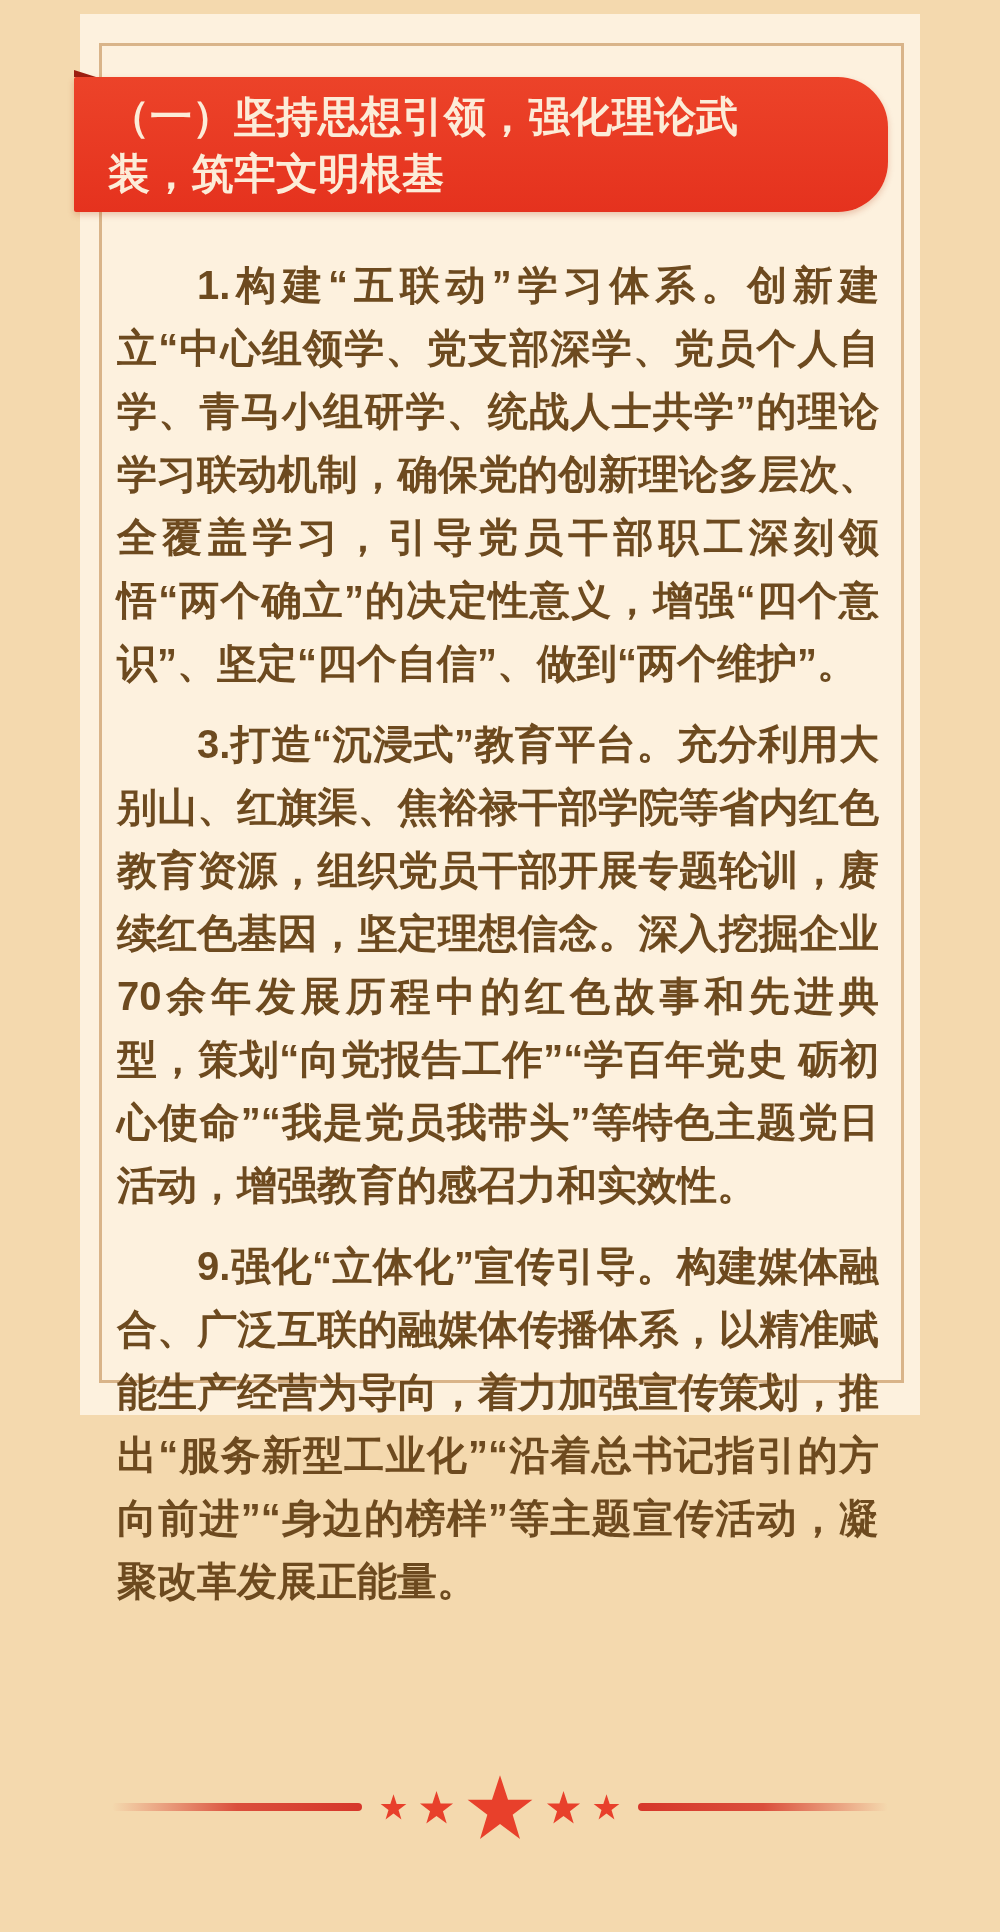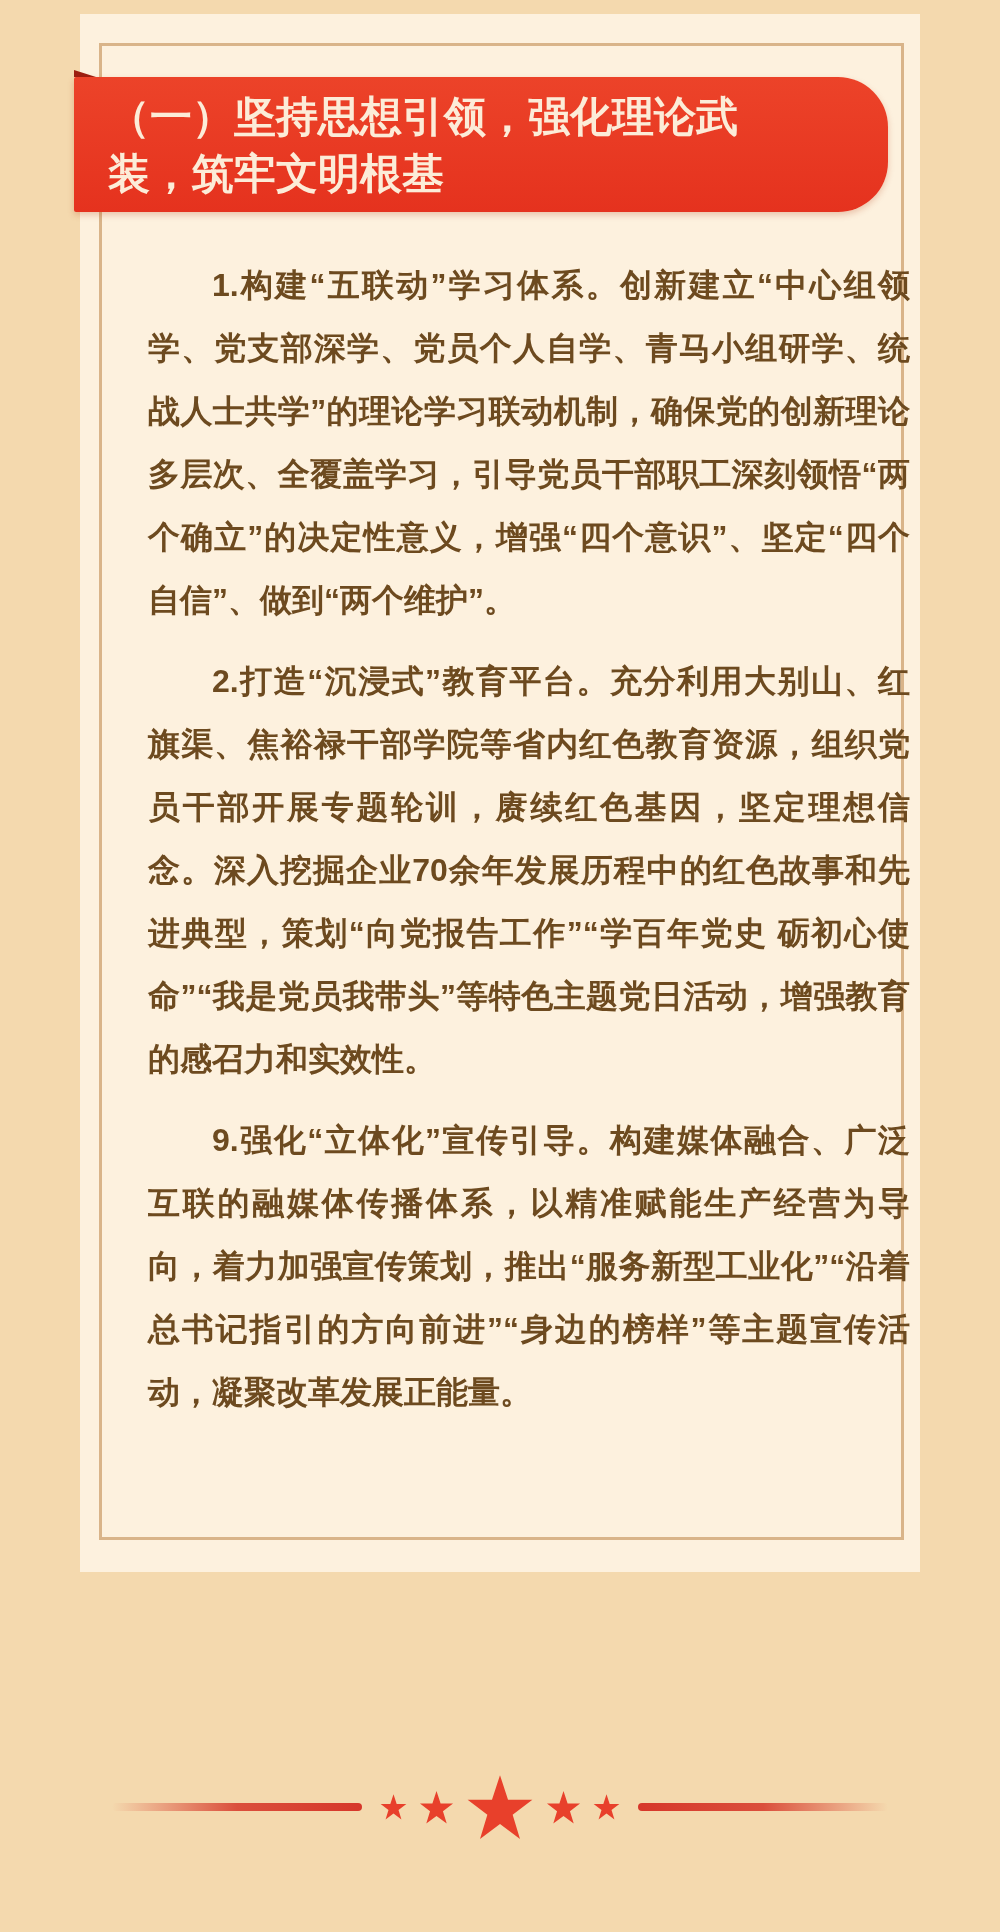--- a/index.html
+++ b/index.html
@@ -18,21 +18,21 @@
   html,body{width:1000px;height:1932px;}
   body{
     background:var(--page-bg);
     font-family:"Liberation Sans", sans-serif;
     position:relative;
     overflow:hidden;
   }
   .card{
     position:absolute;
     left:80px; top:14px;
-    width:840px; height:1558px;
+    width:840px; height:1401px;
     background:var(--card-bg);
   }
   .frame{
     position:absolute;
     left:19px; top:29px; right:16px; bottom:32px;
     border:3px solid var(--frame-border);
     pointer-events:none;
   }
   .banner{
     position:absolute;
@@ -52,23 +52,23 @@
   .banner-text{
     padding:11px 80px 0 34px;
     font-size:42px;
     line-height:57px;
     font-weight:700;
     color:var(--banner-text-color);
     letter-spacing:0;
   }
   .content{
     position:absolute;
-    left:68px; top:240px;
+    left:37px; top:240px;
     width:762px;
-    font-size:32px;
+    font-size:40px;
     line-height:63px;
     font-weight:700;
     color:var(--body-text-color);
     text-align:justify;
   }
   .content p{
     text-indent:2em;
     margin-bottom:18px;
   }
   .divider{
@@ -105,21 +105,21 @@
 <div class="card">
   <div class="frame"></div>
 
   <div class="banner">
     <div class="banner-fold"></div>
     <div class="banner-text">（一）坚持思想引领，强化理论武装，筑牢文明根基</div>
   </div>
 
   <div class="content">
     <p>1.构建“五联动”学习体系。创新建立“中心组领学、党支部深学、党员个人自学、青马小组研学、统战人士共学”的理论学习联动机制，确保党的创新理论多层次、全覆盖学习，引导党员干部职工深刻领悟“两个确立”的决定性意义，增强“四个意识”、坚定“四个自信”、做到“两个维护”。</p>
-    <p>2.打造“沉浸式”教育平台。充分利用大别山、红旗渠、焦裕禄干部学院等省内红色教育资源，组织党员干部开展专题轮训，赓续红色基因，坚定理想信念。深入挖掘企业70余年发展历程中的红色故事和先进典型，策划“向党报告工作”“学百年党史 砺初心使命”“我是党员我带头”等特色主题党日活动，增强教育的感召力和实效性。</p>
+    <p>3.打造“沉浸式”教育平台。充分利用大别山、红旗渠、焦裕禄干部学院等省内红色教育资源，组织党员干部开展专题轮训，赓续红色基因，坚定理想信念。深入挖掘企业70余年发展历程中的红色故事和先进典型，策划“向党报告工作”“学百年党史 砺初心使命”“我是党员我带头”等特色主题党日活动，增强教育的感召力和实效性。</p>
     <p>9.强化“立体化”宣传引导。构建媒体融合、广泛互联的融媒体传播体系，以精准赋能生产经营为导向，着力加强宣传策划，推出“服务新型工业化”“沿着总书记指引的方向前进”“身边的榜样”等主题宣传活动，凝聚改革发展正能量。</p>
   </div>
 
   <div class="divider">
     <span class="dline left"></span>
     <span class="star small">
       <svg viewBox="0 0 100 95">
           <polygon points="50,0 61.8,36 97.6,36 68.6,58.3 79.4,93.9 50,71.9 20.6,93.9 31.4,58.3 2.4,36 38.2,36"></polygon>
         </svg>
     </span>

